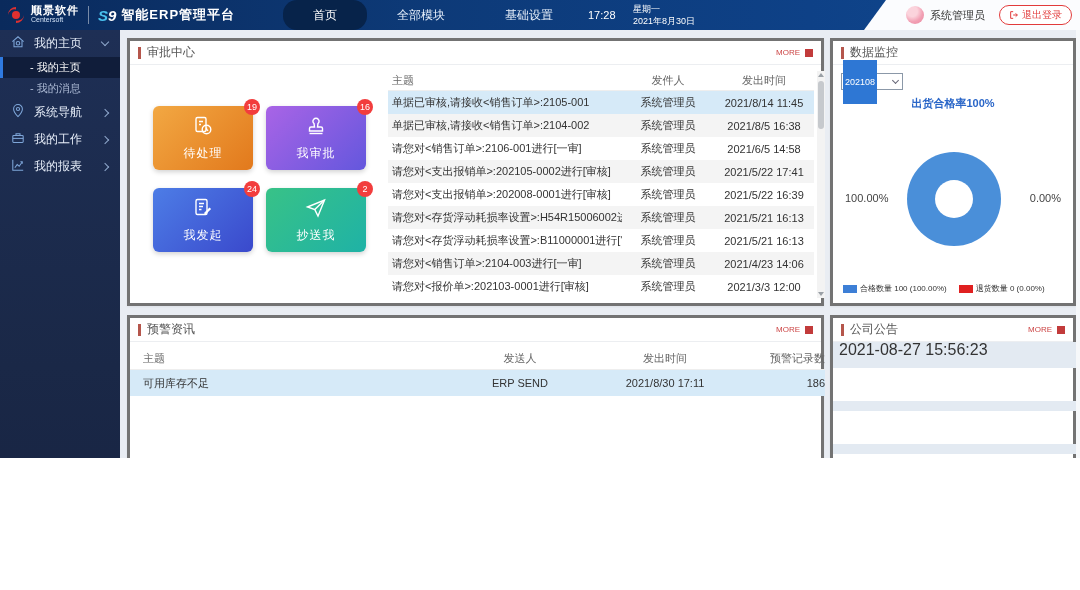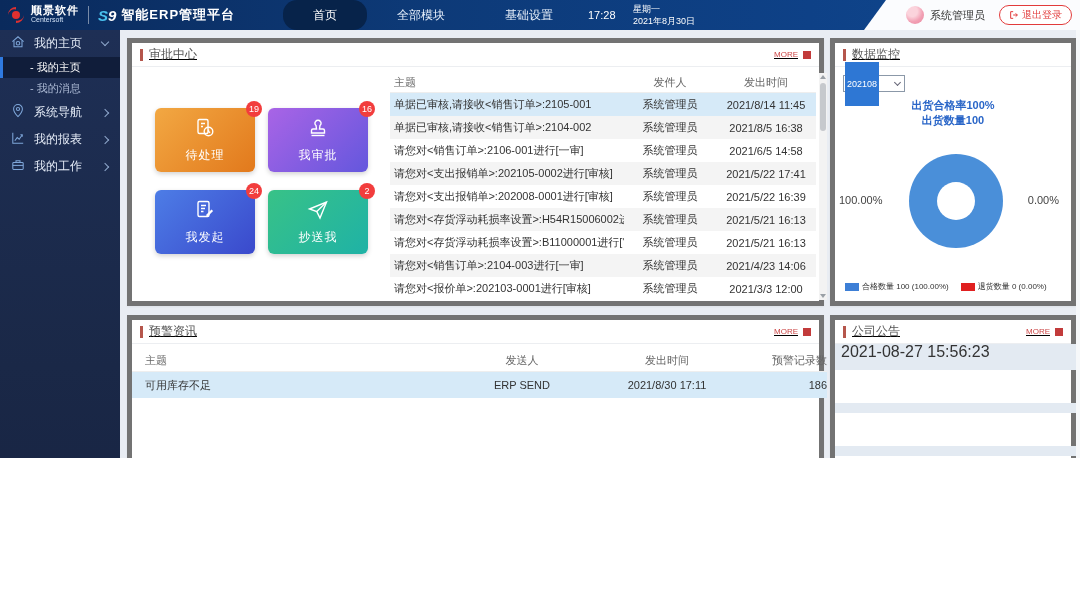--- a/index.html
+++ b/index.html
@@ -44,21 +44,21 @@
   .chev.right { transform:rotate(-45deg); }
   .sub-item { height:21px; line-height:21px; padding-left:30px; font-size:11px; color:#aebcd6; cursor:pointer; }
   .sub-item.active { background:#101d3a; color:#fff; border-left:3px solid #2f7ae0; padding-left:27px; }
   .side-footer { position:absolute; left:0; bottom:6px; width:120px; }
   .f-item { height:21px; display:flex; align-items:center; padding-left:28px; gap:12px;
     color:#d5e2f5; font-size:11px; cursor:pointer; }
   .f-item svg { width:14px; height:14px; }
 
   
   .content { position:absolute; left:120px; top:30px; width:960px; height:560px; }
-  .panel { position:absolute; background:#fff; border:5px solid #737373; box-shadow:0 1px 2px rgba(0,0,0,.05);text-decoration:underline; }
+  .panel { position:absolute; background:#fff; border:3px solid #737373; box-shadow:0 1px 2px rgba(0,0,0,.05); }
   .panel-h { height:24px; border-bottom:1px solid #eceef1; display:flex; align-items:center; padding:0 8px; }
   .panel-bar { width:3px; height:12px; background:#b5564c; margin-right:6px; flex:none; }
   .panel-title { font-size:12px; color:#555; }
   .more { margin-left:auto; display:flex; align-items:flex-end; gap:5px; color:#cc4545; font-size:8px; cursor:pointer; }
   .more-icon { width:8px; height:8px; background:#c23b3b; flex:none; }
 
   #p-approval { left:7px;  top:8px;   width:697px; height:268px; }
   #p-monitor  { left:710px; top:8px;  width:246px; height:268px; }
   #p-alerts   { left:7px;  top:285px; width:697px; height:293px; }
   #p-announce { left:710px; top:285px; width:246px; height:293px; }
@@ -92,21 +92,21 @@
   .select-box { position:absolute; left:8px; top:32px; width:62px; height:17px; border:1px solid #8b98a8;
     background:#fff; display:flex; align-items:center; cursor:pointer; }
   .select-val { background:#2e77d4; color:#fff; font-size:9px; padding:17px 2px; margin-left:1px; }
   .sel-chev { width:5px; height:5px; border-right:1px solid #667; border-bottom:1px solid #667;
     transform:rotate(45deg); margin-left:auto; margin-right:4px; margin-top:-2px; }
   .mon-line { position:absolute; left:0; width:100%; text-align:center; color:#2a66c8; font-size:11px; font-weight:bold; }
   #mon-line1 { top:55px; } #mon-line2 { top:70px; }
   .donut { position:absolute; left:74px; top:111px; width:94px; height:94px; border-radius:50%; background:#4a8fd9; }
   .donut::after { content:''; position:absolute; inset:28px; background:#fff; border-radius:50%; }
   .pct { position:absolute; top:151px; font-size:11px; color:#444; }
-  #pct-left { left:4px; } #pct-right { right:12px; }
+  #pct-left { left:12px; } #pct-right { right:12px; }
   .legend { position:absolute; left:10px; bottom:9px; display:flex; gap:12px; align-items:center; font-size:8px; color:#333; }
   .leg-item { display:flex; align-items:center; gap:3px; }
   .sw { width:14px; height:8px; flex:none; }
 
   
   .al-table { position:absolute; left:0; top:30px; width:695px; font-size:11px; }
   .al-head { display:flex; height:22px; align-items:center; color:#666; border-bottom:1px solid #eee; }
   .al-row { display:flex; height:26px; align-items:center; color:#333; background:#d6eaf8; cursor:pointer; }
   .al-subj { width:320px; padding-left:13px; flex:none; }
   .al-sender { width:140px; text-align:center; flex:none; }
@@ -184,34 +184,34 @@
         <div class="m-item">
           <span><svg viewBox="0 0 20 20" fill="none" stroke="#7ea6d9" stroke-width="1.3">
               <path d="M10 17 C10 17 4.5 11.5 4.5 7.5 A5.5 5.5 0 1 1 15.5 7.5 C15.5 11.5 10 17 10 17 Z"></path>
               <circle cx="10" cy="7.5" r="2"></circle>
             </svg></span>
           <span>系统导航</span>
           <span class="chev right"></span>
         </div>
         <div class="m-item">
           <span><svg viewBox="0 0 20 20" fill="none" stroke="#7ea6d9" stroke-width="1.3">
+              <rect x="3.5" y="7" width="13" height="8.5" rx="1"></rect>
+              <path d="M7.5 7 V4.8 H12.5 V7"></path>
+              <path d="M3.5 10.5 H16.5"></path>
+            </svg></span>
+          <span>我的工作</span>
+          <span class="chev right"></span>
+        </div>
+        <div class="m-item">
+          <span><svg viewBox="0 0 20 20" fill="none" stroke="#7ea6d9" stroke-width="1.3">
               <path d="M3.5 3.5 V16.5 H16.5"></path>
               <path d="M6 13.5 L9 9.5 L11.5 11.5 L15 6.5"></path>
               <path d="M13 6 H15.3 V8.3"></path>
             </svg></span>
           <span>我的报表</span>
-          <span class="chev right"></span>
-        </div>
-        <div class="m-item">
-          <span><svg viewBox="0 0 20 20" fill="none" stroke="#7ea6d9" stroke-width="1.3">
-              <rect x="3.5" y="7" width="13" height="8.5" rx="1"></rect>
-              <path d="M7.5 7 V4.8 H12.5 V7"></path>
-              <path d="M3.5 10.5 H16.5"></path>
-            </svg></span>
-          <span>我的工作</span>
           <span class="chev right"></span>
         </div>
       </div>
     <div class="side-footer" id="side-footer">
         <div class="f-item">
           <span><svg viewBox="0 0 20 20" fill="none" stroke="#5fa8e8" stroke-width="1.4">
               <rect x="3" y="4" width="14" height="9" rx="1"></rect>
               <path d="M7 8 H13 M7 10.5 H11"></path>
               <path d="M8 15.5 H12"></path>
             </svg></span>
@@ -339,21 +339,20 @@
     <div class="panel" id="p-monitor">
       <div class="panel-h">
         <span class="panel-bar"></span>
         <span class="panel-title">数据监控</span>
       </div>
       <div class="select-box">
         <span class="select-val">202108</span>
         <span class="sel-chev"></span>
       </div>
       <div class="mon-line" id="mon-line1">出货合格率100%</div>
-      <div class="mon-line" id="mon-line2">出货数量100</div>
       <div class="donut" id="donut" style="background: rgb(74, 143, 217);"></div>
       <span class="pct" id="pct-left">100.00%</span>
       <span class="pct" id="pct-right">0.00%</span>
       <div class="legend" id="legend">
           <span class="leg-item">
             <span class="sw" style="background: rgb(61, 127, 214);"></span>
             <span>合格数量 100 (100.00%)</span>
           </span>
           <span class="leg-item">
             <span class="sw" style="background: rgb(224, 32, 32);"></span>

